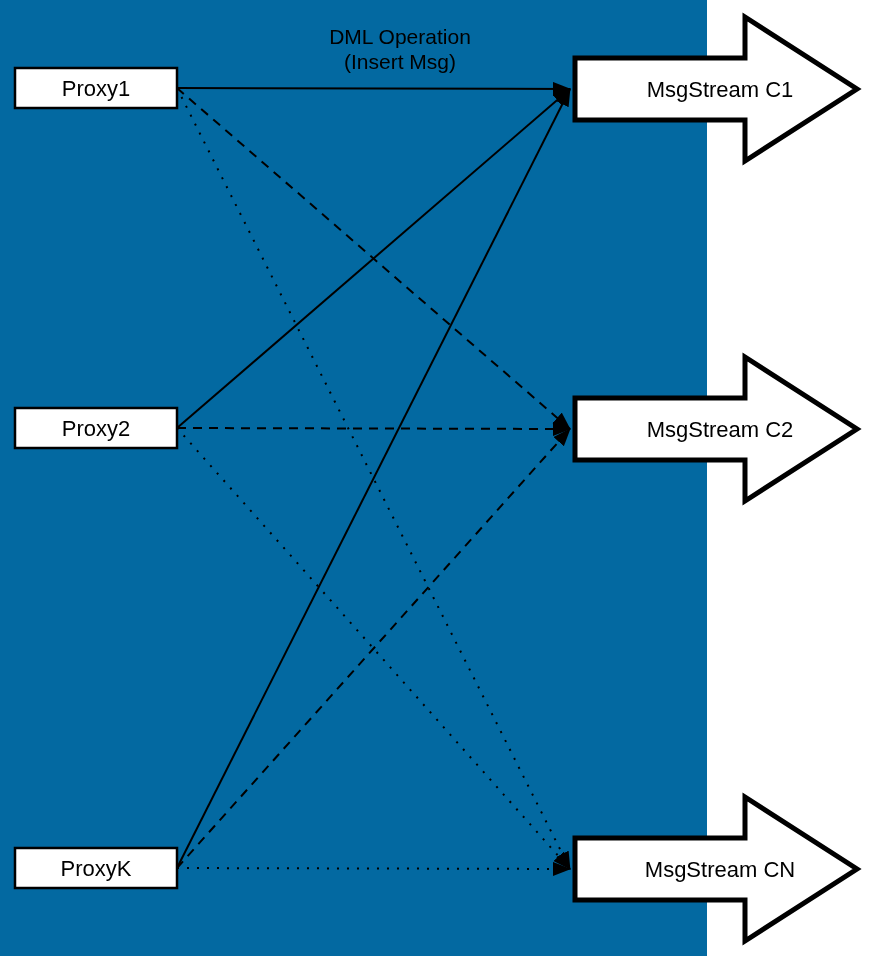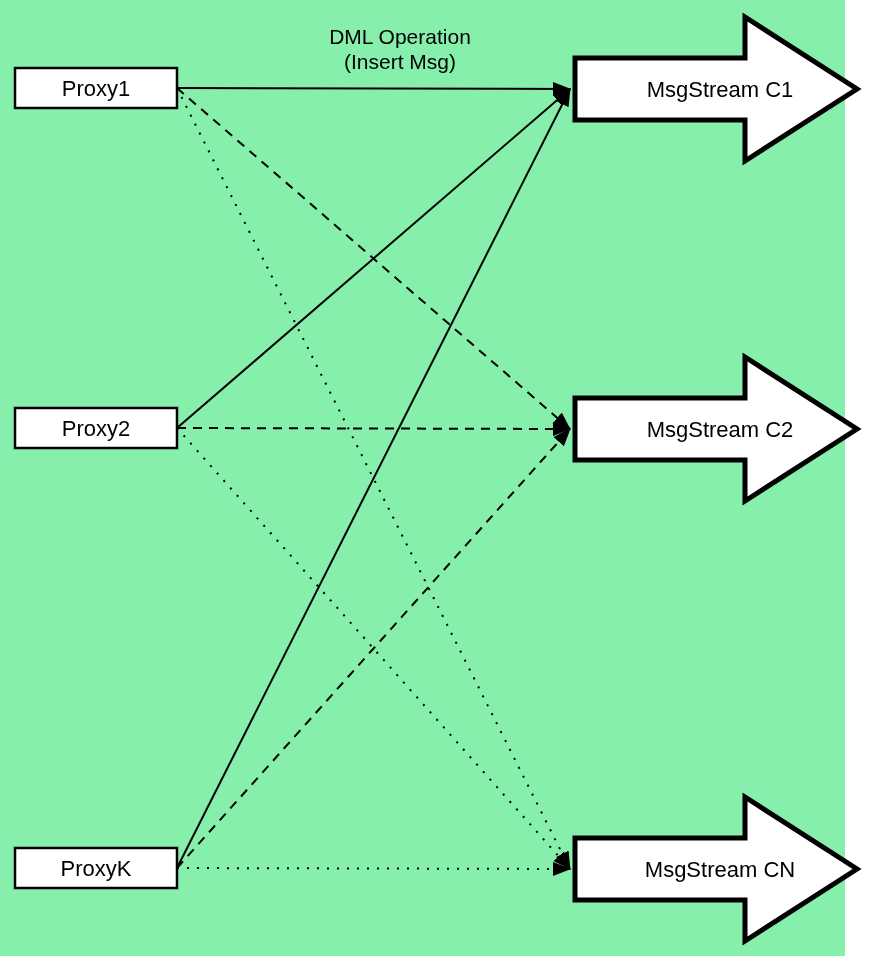--- a/index.html
+++ b/index.html
@@ -6,23 +6,23 @@
     margin: 0;
     padding: 0;
     background: #ffffff;
     width: 875px;
     height: 956px;
     overflow: hidden;
     font-family: "Liberation Sans", sans-serif;
   }
   .canvas {
     position: relative;
-    width: 845px;
+    width: 707px;
     height: 956px;
-    background: #86efac;
+    background: #0369a1;
   }
   svg { display: block; }
   .proxy-box {
     fill: #ffffff;
     stroke: #000000;
     stroke-width: 2.5;
   }
   .stream-arrow {
     fill: #ffffff;
     stroke: #000000;

